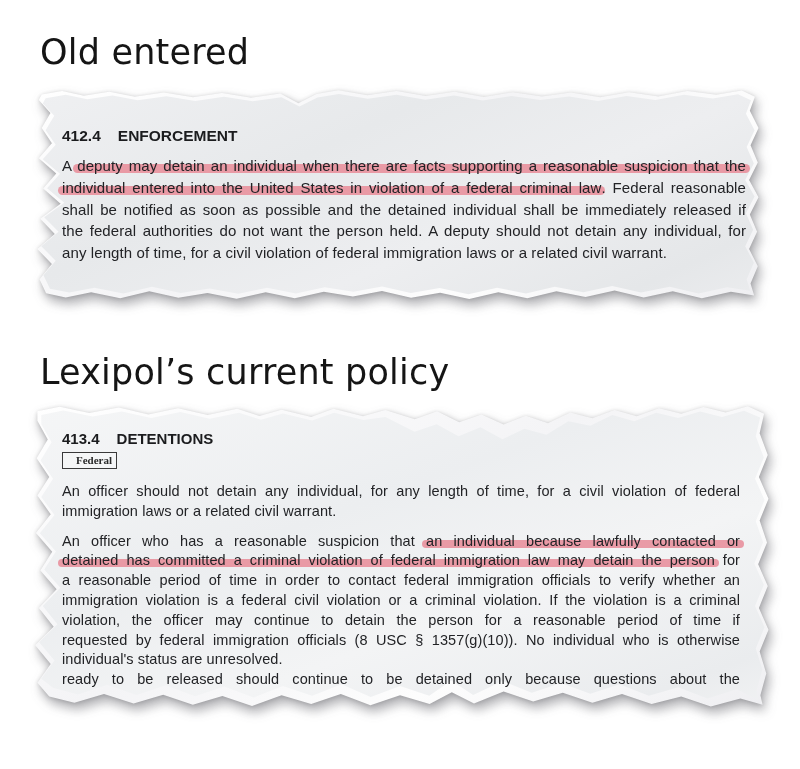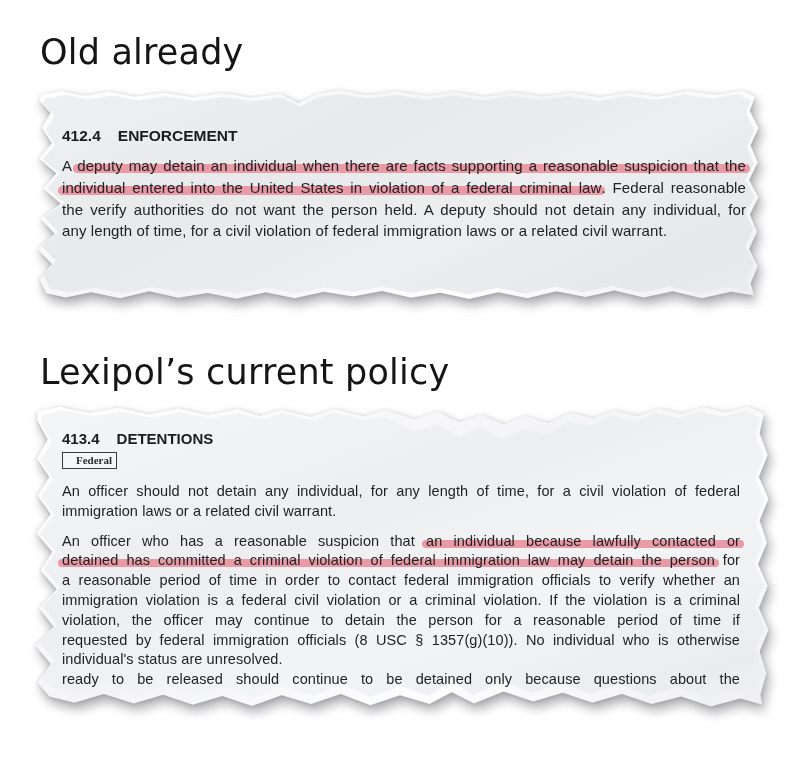--- a/index.html
+++ b/index.html
@@ -99,33 +99,34 @@
     border-radius: 5px;
     background: #e8939e;
     opacity: 0.92;
     z-index: -1;
   }
   #paper-current .seg.hl::after { height: 8px; bottom: 1px; }
 </style>
 </head>
 <body>
 
-<h1 class="big-heading" id="heading-old">Old already</h1>
+<h1 class="big-heading" id="heading-old">Old entered</h1>
 
 <div class="paper" id="paper-old">
   <div class="rim clip-p1"></div>
   <div class="sheet clip-p1"></div>
   <div class="paper-content">
     <div class="section-heading">
       <span class="sec-num">412.4</span><span>ENFORCEMENT</span>
     </div>
     <div class="policy-lines" id="old-lines">
         <div class="tline just"><span class="seg">A </span><span class="seg hl">deputy may detain an individual when there are facts supporting a reasonable suspicion that the</span></div>
         <div class="tline just"><span class="seg hl">individual entered into the United States in violation of a federal criminal law</span><span class="seg">. Federal reasonable</span></div>
-        <div class="tline just"><span class="seg">the verify authorities do not want the person held. A deputy should not detain any individual, for</span></div>
+        <div class="tline just"><span class="seg">shall be notified as soon as possible and the detained individual shall be immediately released if</span></div>
+        <div class="tline just"><span class="seg">the federal authorities do not want the person held. A deputy should not detain any individual, for</span></div>
         <div class="tline"><span class="seg">any length of time, for a civil violation of federal immigration laws or a related civil warrant.</span></div>
       </div>
   </div>
 </div>
 
 <h1 class="big-heading" id="heading-current">Lexipol’s current policy</h1>
 
 <div class="paper" id="paper-current">
   <div class="rim clip-p2-outer"></div>
   <div class="sheet clip-p2-inner"></div>

